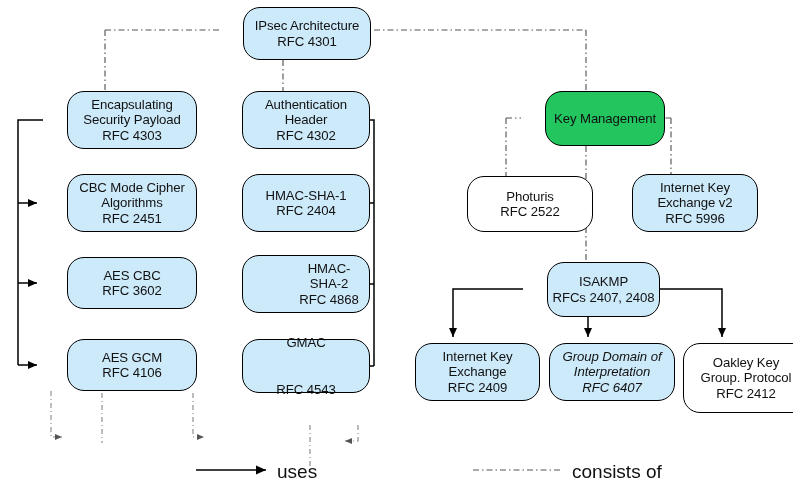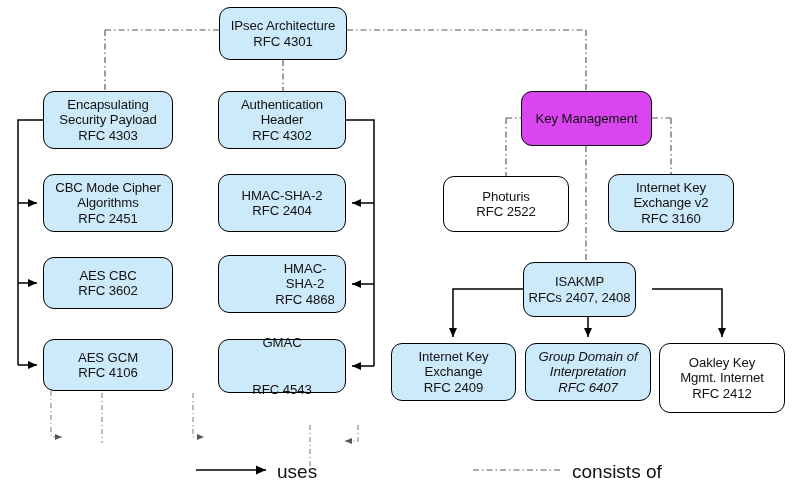--- a/index.html
+++ b/index.html
@@ -3,31 +3,32 @@
 <meta charset="utf-8">
 <style>
   html,body{margin:0;padding:0;background:#ffffff;}
   body{font-family:"Liberation Sans","DejaVu Sans",sans-serif;}
   #stage{position:relative;width:793px;height:494px;background:#fff;overflow:hidden;}
   svg#wires{position:absolute;left:0;top:0;width:793px;height:494px;pointer-events:none;}
   .node{
     position:absolute;
     box-sizing:border-box;
     border:1.6px solid #000;
-    border-radius:11px;
+    border-radius:17px;
     display:flex;
     flex-direction:column;
     align-items:center;
     justify-content:center;
     text-align:center;
     font-size:13.2px;
     line-height:15.4px;
     color:#111;
     letter-spacing:-0.1px;
     z-index:3;
+    margin-left:24px;
   }
   .node .ln{display:block;white-space:nowrap;}
   .legend-text{
     position:absolute;
     font-size:19px;
     color:#111;
     z-index:3;
     white-space:nowrap;
   }
 </style>
@@ -105,44 +106,44 @@
     <span class="ln">Security Payload</span>
     <span class="ln">RFC 4303</span>
   </div>
 
   <div class="node" style="left:218px;top:91px;width:128px;height:58px;background:#cdeafa;">
     <span class="ln">Authentication</span>
     <span class="ln">Header</span>
     <span class="ln">RFC 4302</span>
   </div>
 
-  <div class="node" style="left:521px;top:91px;width:131px;height:55px;background:#d946ef;">
+  <div class="node" style="left:521px;top:91px;width:120px;height:55px;background:#22c55e;">
     <span class="ln">Key Management</span>
   </div>
 
   <div class="node" style="left:43px;top:174px;width:130px;height:58px;background:#cdeafa;">
     <span class="ln">CBC Mode Cipher</span>
     <span class="ln">Algorithms</span>
     <span class="ln">RFC 2451</span>
   </div>
 
   <div class="node" style="left:218px;top:174px;width:128px;height:58px;background:#cdeafa;">
-    <span class="ln">HMAC-SHA-2</span>
+    <span class="ln">HMAC-SHA-1</span>
     <span class="ln">RFC 2404</span>
   </div>
 
   <div class="node" style="left:443px;top:176px;width:126px;height:56px;background:#ffffff;">
     <span class="ln">Photuris</span>
     <span class="ln">RFC 2522</span>
   </div>
 
   <div class="node" style="left:608px;top:174px;width:126px;height:58px;background:#cdeafa;">
     <span class="ln">Internet Key</span>
     <span class="ln">Exchange v2</span>
-    <span class="ln">RFC 3160</span>
+    <span class="ln">RFC 5996</span>
   </div>
 
   <div class="node" style="left:43px;top:257px;width:130px;height:52px;background:#cdeafa;">
     <span class="ln">AES CBC</span>
     <span class="ln">RFC 3602</span>
   </div>
 
   <div class="node" style="left:218px;top:255px;width:128px;height:58px;background:#cdeafa;padding-left:46px;">
     <span class="ln">HMAC-</span>
     <span class="ln">SHA-2</span>
@@ -171,20 +172,20 @@
   </div>
 
   <div class="node" style="left:525px;top:343px;width:126px;height:58px;background:#cdeafa;font-style:italic;">
     <span class="ln">Group Domain of</span>
     <span class="ln">Interpretation</span>
     <span class="ln">RFC 6407</span>
   </div>
 
   <div class="node" style="left:659px;top:343px;width:126px;height:70px;background:#ffffff;">
     <span class="ln">Oakley Key</span>
-    <span class="ln">Mgmt. Internet</span>
+    <span class="ln">Group. Protocol</span>
     <span class="ln">RFC 2412</span>
   </div>
 
   <span class="legend-text" style="left:277px;top:461px;">uses</span>
   <span class="legend-text" style="left:572px;top:461px;">consists of</span>
 
 </div>
 
 </body></html>

